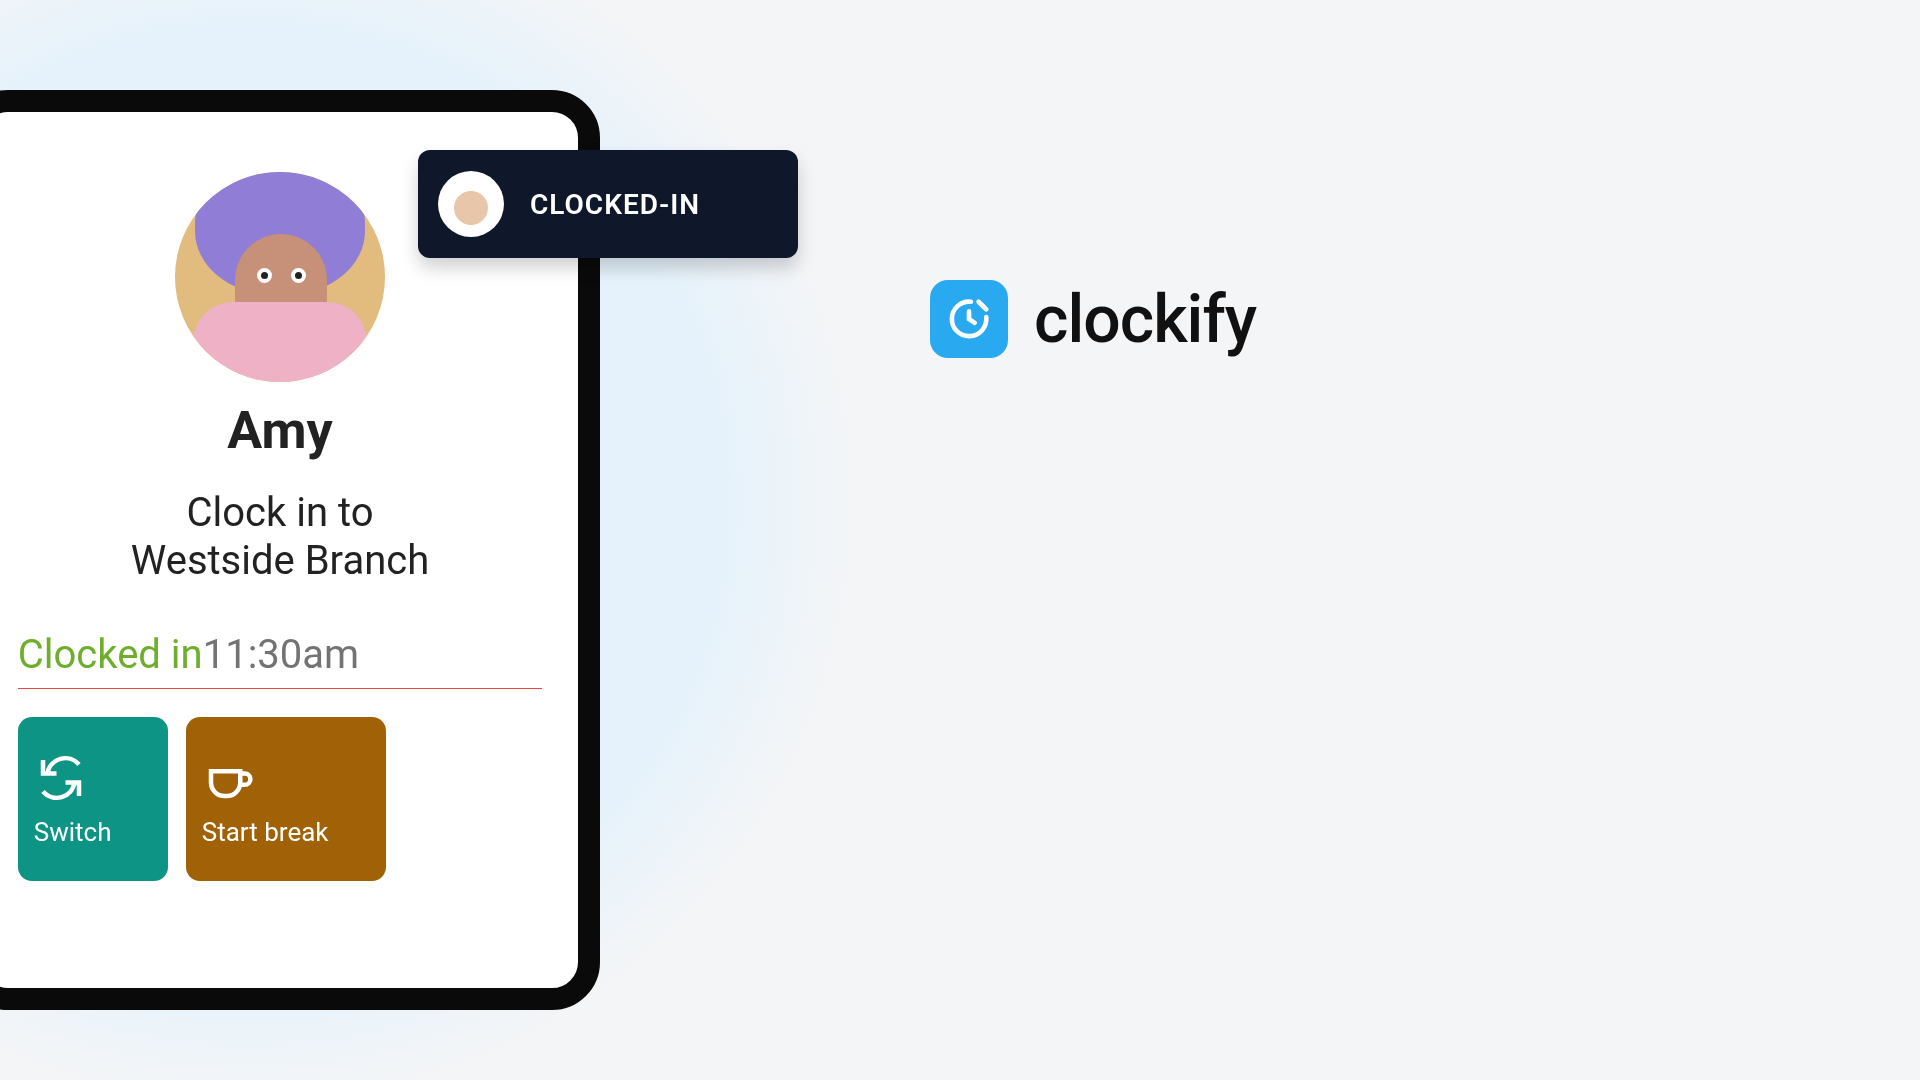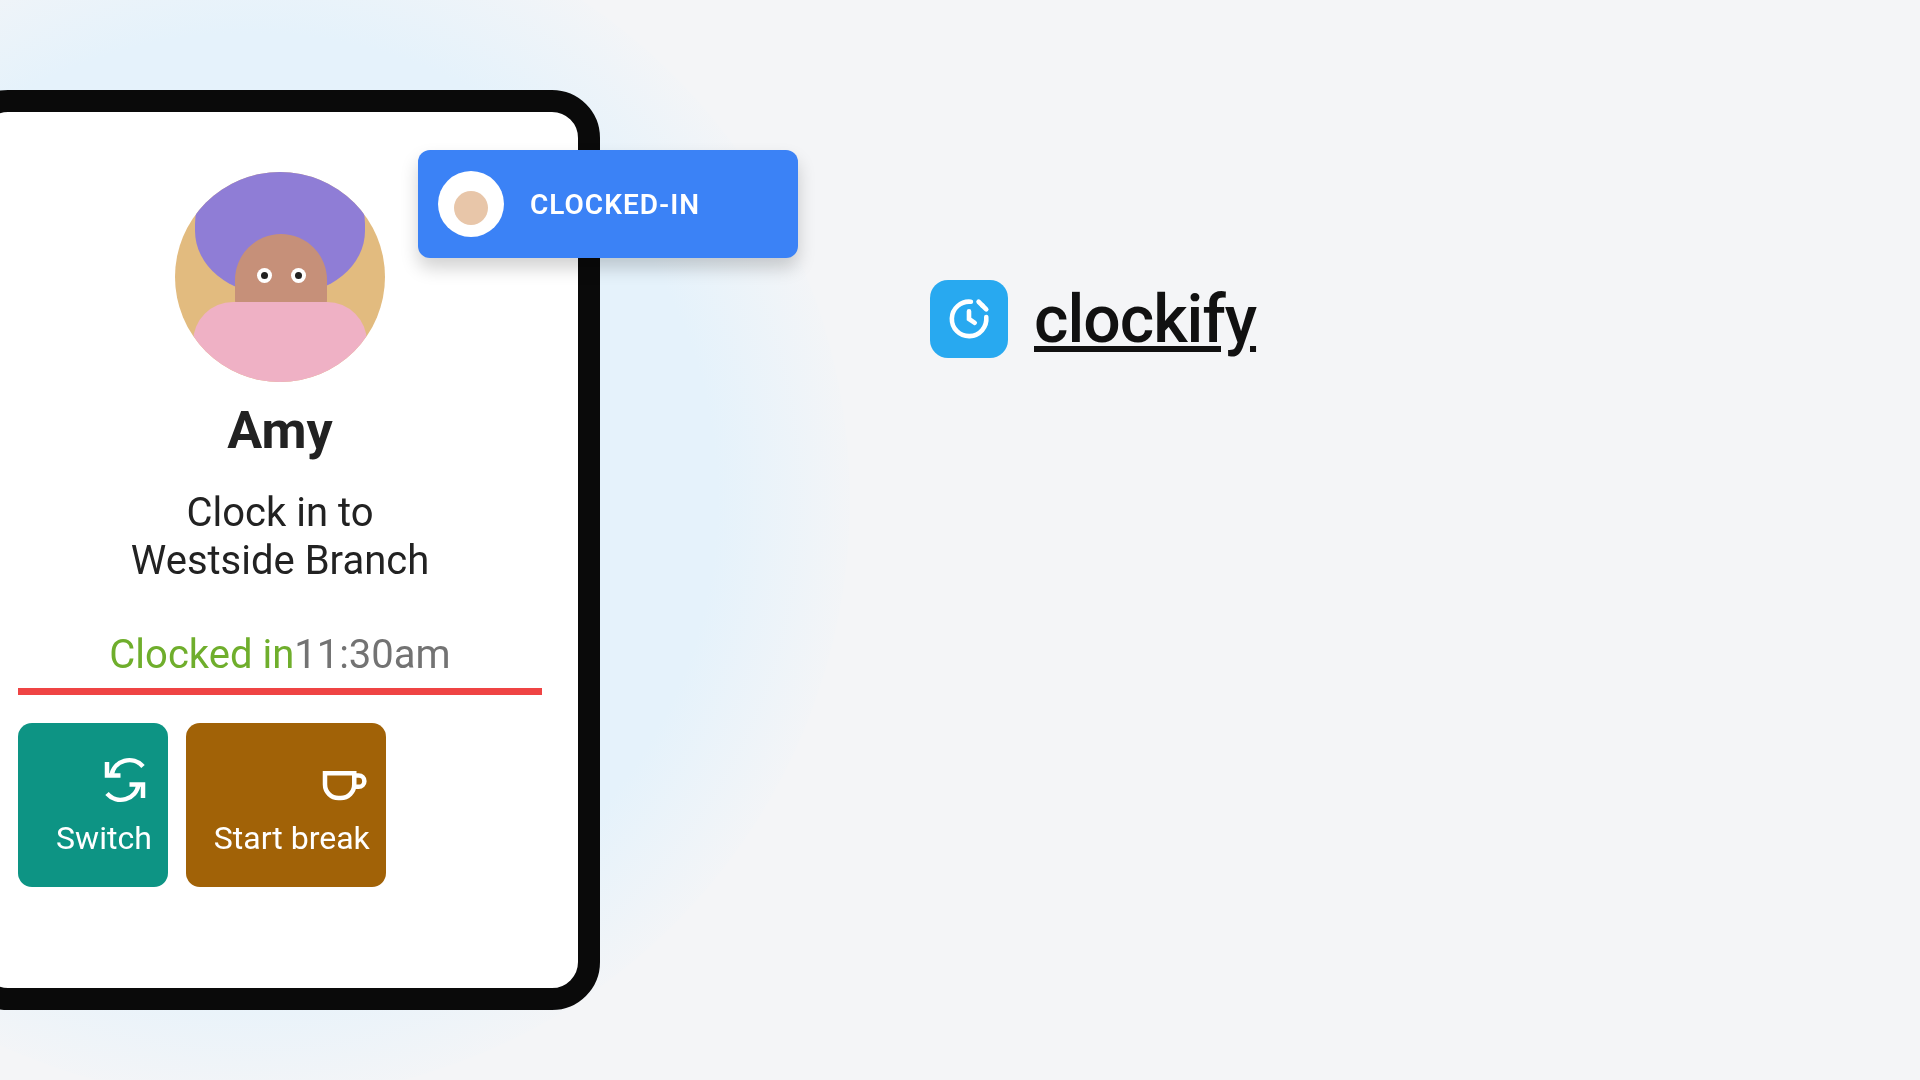--- a/index.html
+++ b/index.html
@@ -35,21 +35,20 @@
     width: 78px; height: 78px;
     background: #28a9f0;
     border-radius: 18px;
     display: flex; align-items: center; justify-content: center;
   }
   .brand-name {
     font-size: 66px;
     font-weight: 500;
     letter-spacing: -1px;
     color: #111;
-    text-decoration: underline;
   }
   .headline {
     font-size: 100px;
     line-height: 1.05;
     font-weight: 600;
     letter-spacing: -2px;
     color: #111;
   }
 
   
@@ -98,37 +97,37 @@
   }
 
   .user-name {
     font-size: 52px; color:#222; font-weight:700; margin-bottom:28px;
   }
   .sub {
     font-size: 40px; color:#222; text-align:center; line-height:1.2;
     margin-bottom: 46px;
   }
   .status-row {
-    width: 88%; display:flex; justify-content:center;
+    width: 88%; display:flex; justify-content:flex-start;
     font-size: 40px; padding-bottom: 10px;
-    border-bottom: 7px solid #ef4444;
+    border-bottom: 1px solid #ef4444;
     margin-bottom: 28px;
   }
   .status-label { color:#6fae2c; }
   .status-time { color:#737373; }
 
   .btn-row { display:flex; gap:18px; width:88%; }
   .action {
     flex:0 0 auto;
     height: 164px;
     border-radius: 14px;
     color:#fff;
-    display:flex; flex-direction:column; align-items:flex-end; justify-content:center;
+    display:flex; flex-direction:column; align-items:flex-start; justify-content:center;
     gap:12px;
-    font-size:32px;
+    font-size:26px;
     padding: 0 16px;
   }
   .action svg { width:54px; height:54px; }
   .act-switch { background:#0d9484; width:150px; }
   .act-break  { background:#a16207; width:200px; }
   .act-out    { background:#5b7380; width:178px; box-shadow: inset 0 0 0 2px rgba(255,255,255,.15); }
 
   
   .chips {
     position:absolute;
@@ -147,21 +146,21 @@
     font-weight:600;
     letter-spacing:1px;
     margin-bottom: 28px;
     box-shadow: 0 10px 18px rgba(0,0,0,.18);
   }
   .chip .mini {
     width:66px; height:66px; border-radius:50%; background:#fff;
     display:flex; align-items:center; justify-content:center; overflow:hidden;
     flex-shrink:0;
   }
-  .chip-in   { background:#3b82f6; }
+  .chip-in   { background:#0f172a; }
   .chip-brk  { background:#f29111; }
   .chip-out  { background:#5b7380; }
 
   
   .mini-a { background:#c7a7f2; }
   .mini-a::before { content:""; display:block; width:34px; height:34px; background:#e8c6a9; border-radius:50%; margin:8px auto 0; }
   .mini-b { background:#d8dee4; }
   .mini-b::before { content:""; display:block; width:34px; height:34px; background:#d8a984; border-radius:50%; margin:12px auto 0; }
   .mini-c { background:#8a74e8; }
   .mini-c::before { content:""; display:block; width:34px; height:34px; background:#e9c8ac; border-radius:50%; margin:12px auto 0; }

